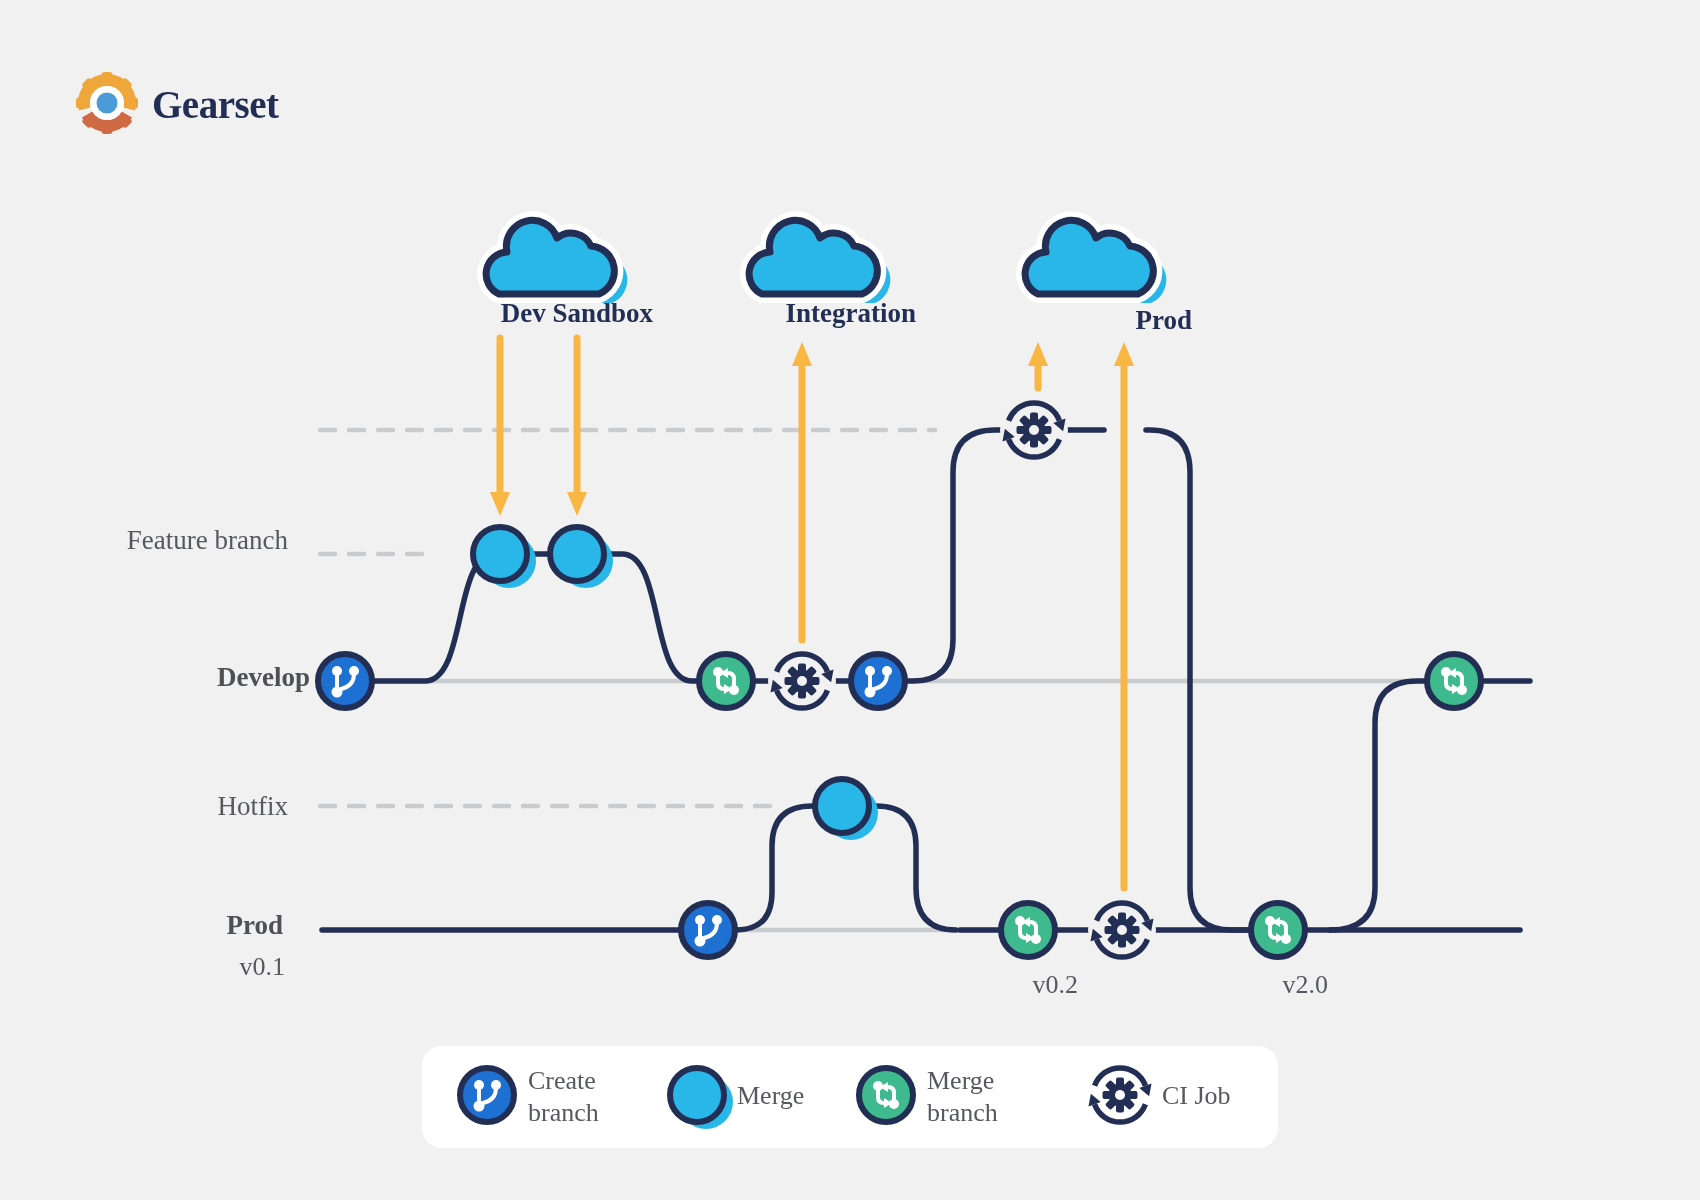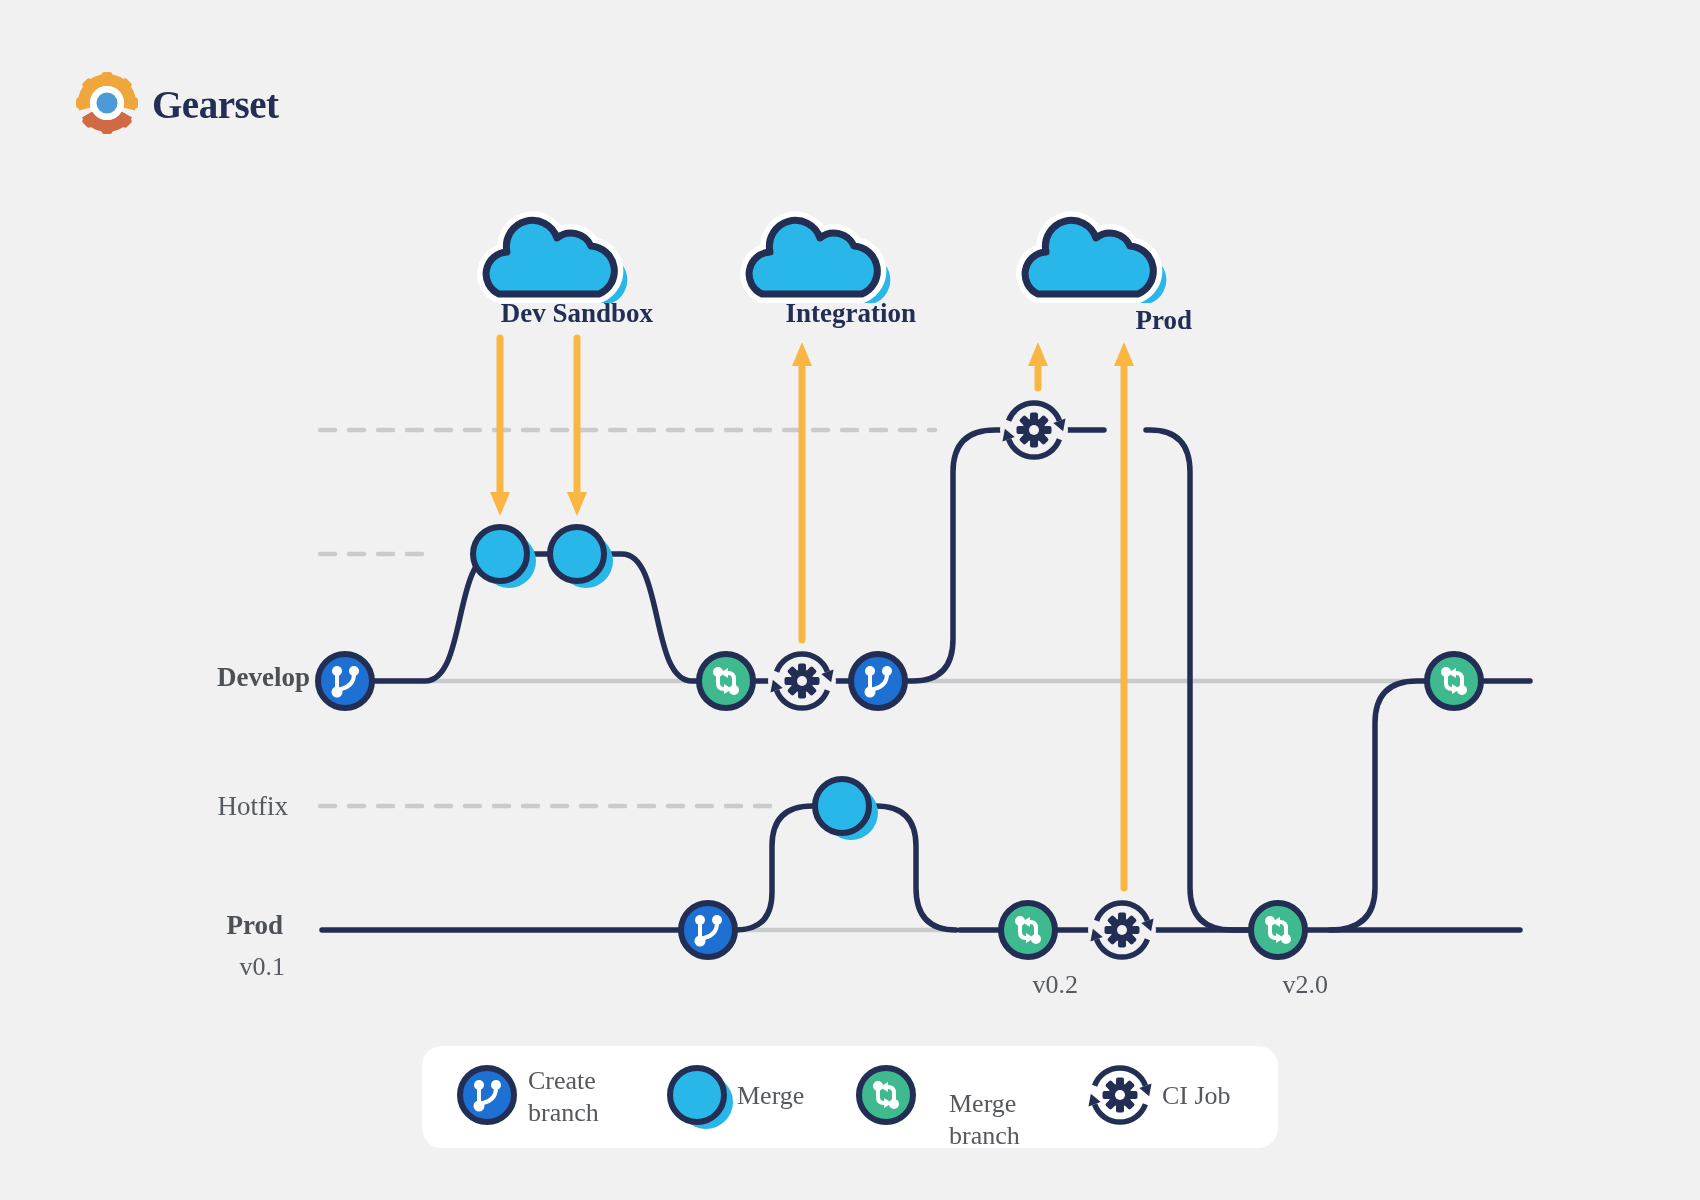--- a/index.html
+++ b/index.html
@@ -174,26 +174,27 @@
   <use href="#node-merge" x="886" y="1095"></use>
   <use href="#node-ci" x="1120" y="1095" style="--ci-bg:#ffffff"></use>
 </svg>
 
 <div class="logo-text">Gearset</div>
 
 <div class="lbl navy center" style="left:433px;top:297px;width:220px;">Dev Sandbox</div>
 <div class="lbl navy center" style="left:696px;top:297px;width:220px;">Integration</div>
 <div class="lbl navy center" style="left:972px;top:304px;width:220px;">Prod</div>
 
+<div class="lbl right" style="left:120px;top:524px;width:168px;">Feature branch</div>
 <div class="lbl right bold" style="left:120px;top:661px;width:190px;">Develop</div>
 <div class="lbl right" style="left:120px;top:790px;width:168px;">Hotfix</div>
 <div class="lbl right bold" style="left:120px;top:909px;width:163px;">Prod</div>
 
 <div class="lbl right" style="left:120px;top:951px;width:165px;font-size:26px;">v0.1</div>
 <div class="lbl center" style="left:978px;top:969px;width:100px;font-size:26px;">v0.2</div>
 <div class="lbl center" style="left:1228px;top:969px;width:100px;font-size:26px;">v2.0</div>
 
 <div class="legend-lbl" style="left:528px;top:1065px;width:130px;">Create branch</div>
 <div class="legend-lbl" style="left:737px;top:1080px;width:140px;">Merge</div>
-<div class="legend-lbl" style="left:949px;top:1065px;width:130px;margin-top:23px;">Merge branch</div>
+<div class="legend-lbl" style="left:927px;top:1065px;width:130px;">Merge branch</div>
 <div class="legend-lbl" style="left:1162px;top:1080px;width:120px;">CI Job</div>
 
 </div>
 
 </body></html>

